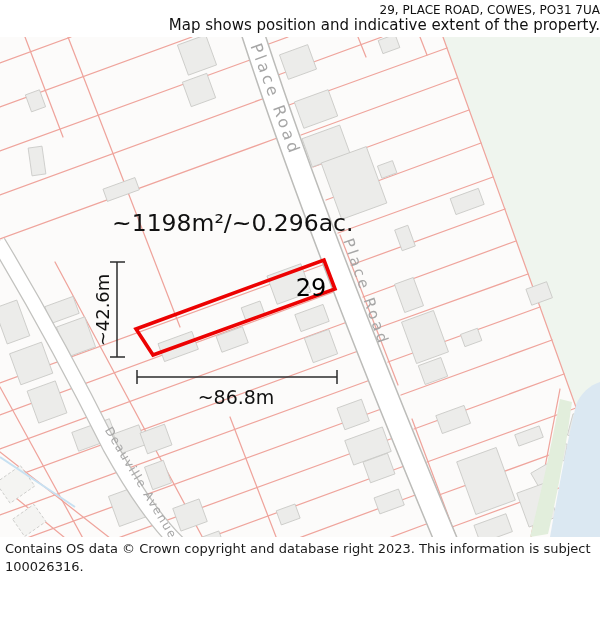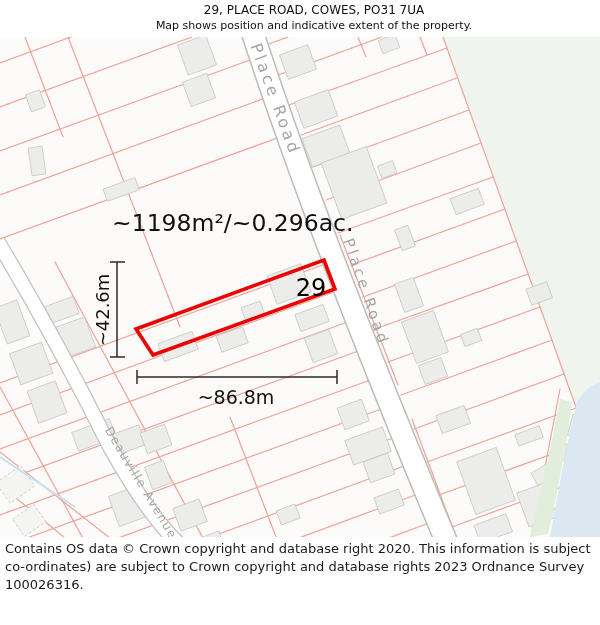--- a/index.html
+++ b/index.html
@@ -1,20 +1,20 @@
 <!DOCTYPE html>
 <html><head>
 <meta charset="utf-8">
 <style>
   html,body{margin:0;padding:0;background:#ffffff;}
   body{width:600px;height:625px;overflow:hidden;font-family:"DejaVu Sans",sans-serif;color:#1b1b1b;}
   .page{width:600px;height:625px;position:relative;background:#fff;}
-  header{height:37px;text-align:center;padding-top:3px;box-sizing:border-box;padding-left:28px;}
+  header{height:37px;text-align:right;padding-top:3px;box-sizing:border-box;padding-left:28px;}
   .title{font-size:12px;line-height:15px;color:#111;}
-  .subtitle{font-size:11px;line-height:15px;color:#111;}
+  .subtitle{font-size:15px;line-height:15px;color:#111;}
   .map-wrap{width:600px;height:500px;position:relative;overflow:hidden;}
   svg{display:block;}
   footer{padding:3px 0 0 5px;font-size:13px;line-height:18px;color:#1b1b1b;}
   footer div{white-space:nowrap;}
   .roadlabel{letter-spacing:3px;}
   .roadlabel2{letter-spacing:1.5px;}
 </style>
 </head>
 <body>
 
@@ -173,18 +173,17 @@
       <g stroke-width="1.5" stroke="#2b2b2b">
         <line x1="137" y1="340" x2="337" y2="340"></line>
         <line x1="137" y1="333" x2="137" y2="347"></line>
         <line x1="337" y1="333" x2="337" y2="347"></line>
       </g>
       <text font-size="19" fill="#111" text-anchor="middle" x="236" y="367">~86.8m</text>
     </svg>
   </div>
 
   <footer>
-    <div>Contains OS data © Crown copyright and database right 2020. This information is subject</div>
-    <div>co-ordinates) are subject to Crown copyright and database rights 2023 Ordnance Survey</div>
+    <div>Contains OS data © Crown copyright and database right 2023. This information is subject</div>
     <div>100026316.</div>
   </footer>
 
 </div>
 
 </body></html>

